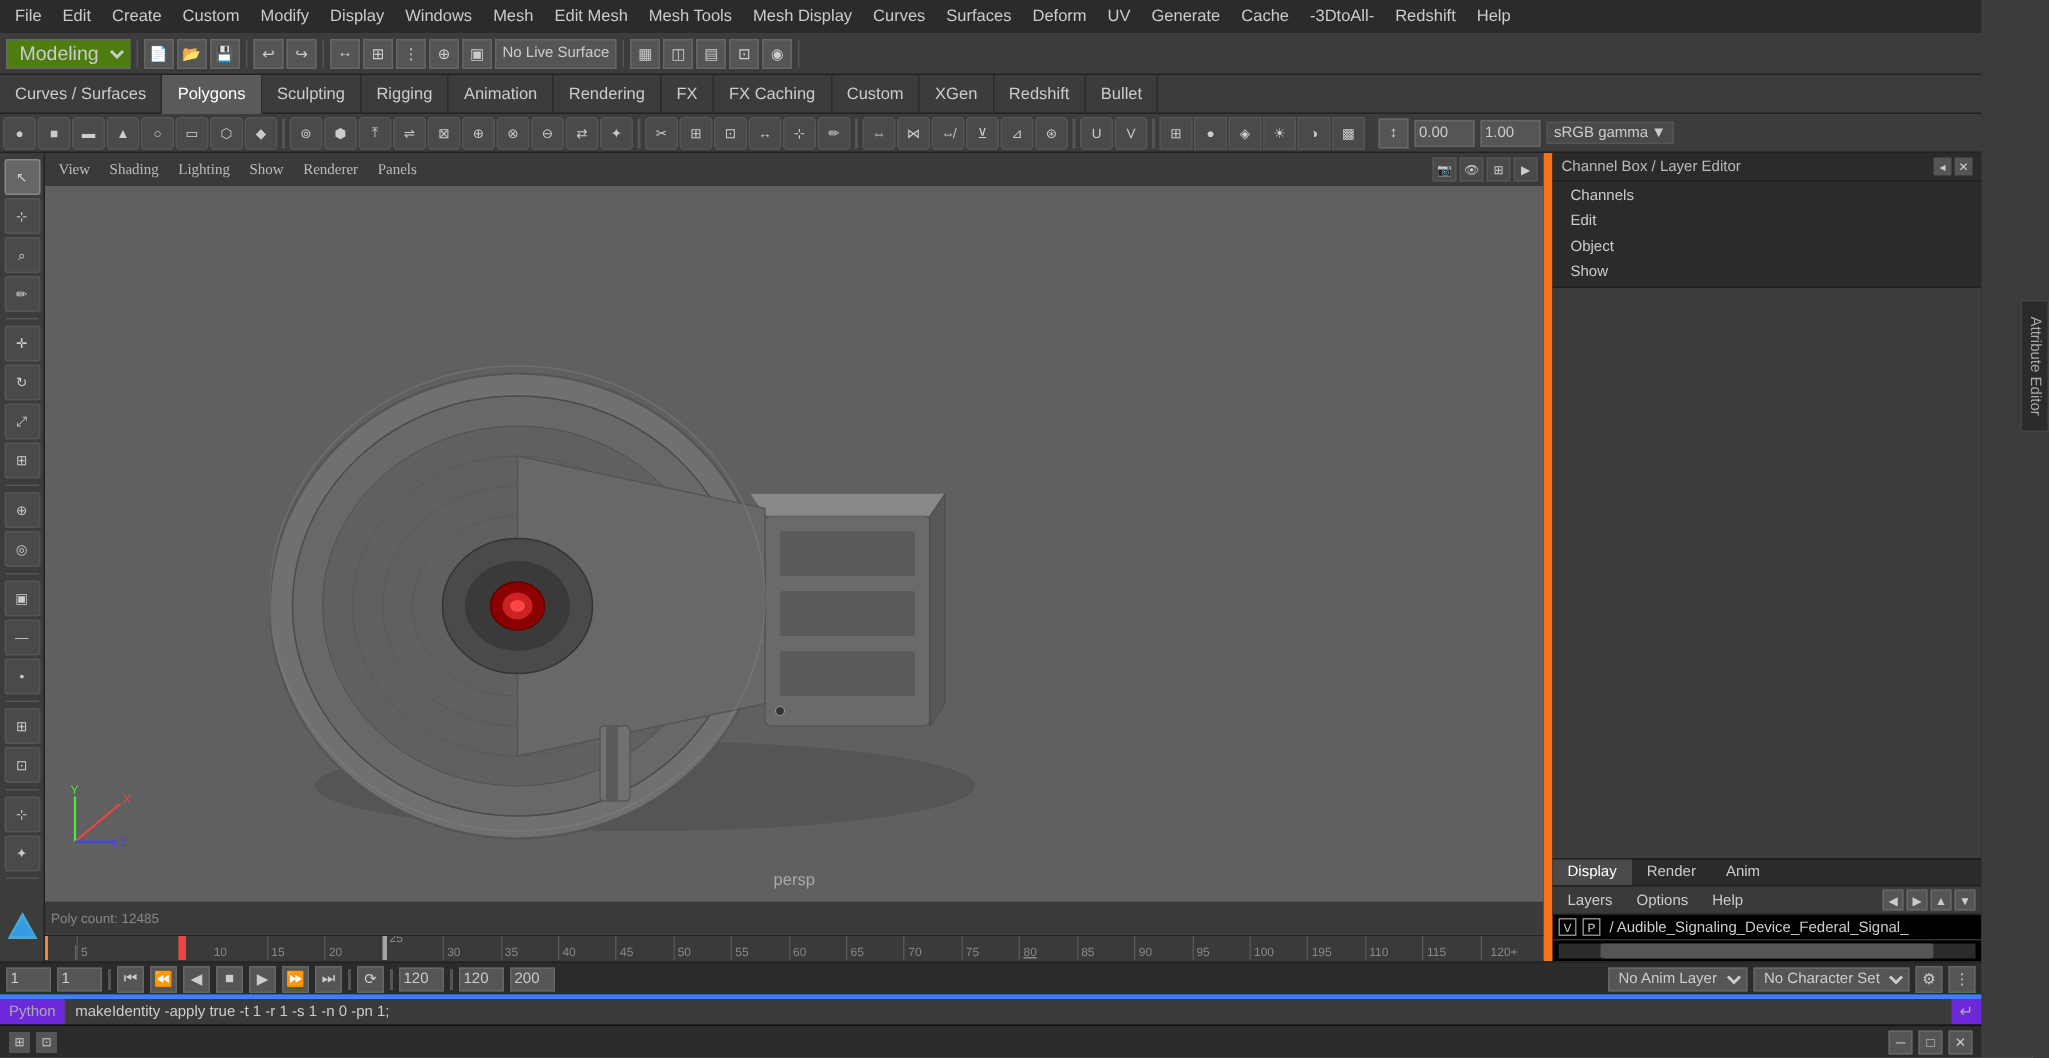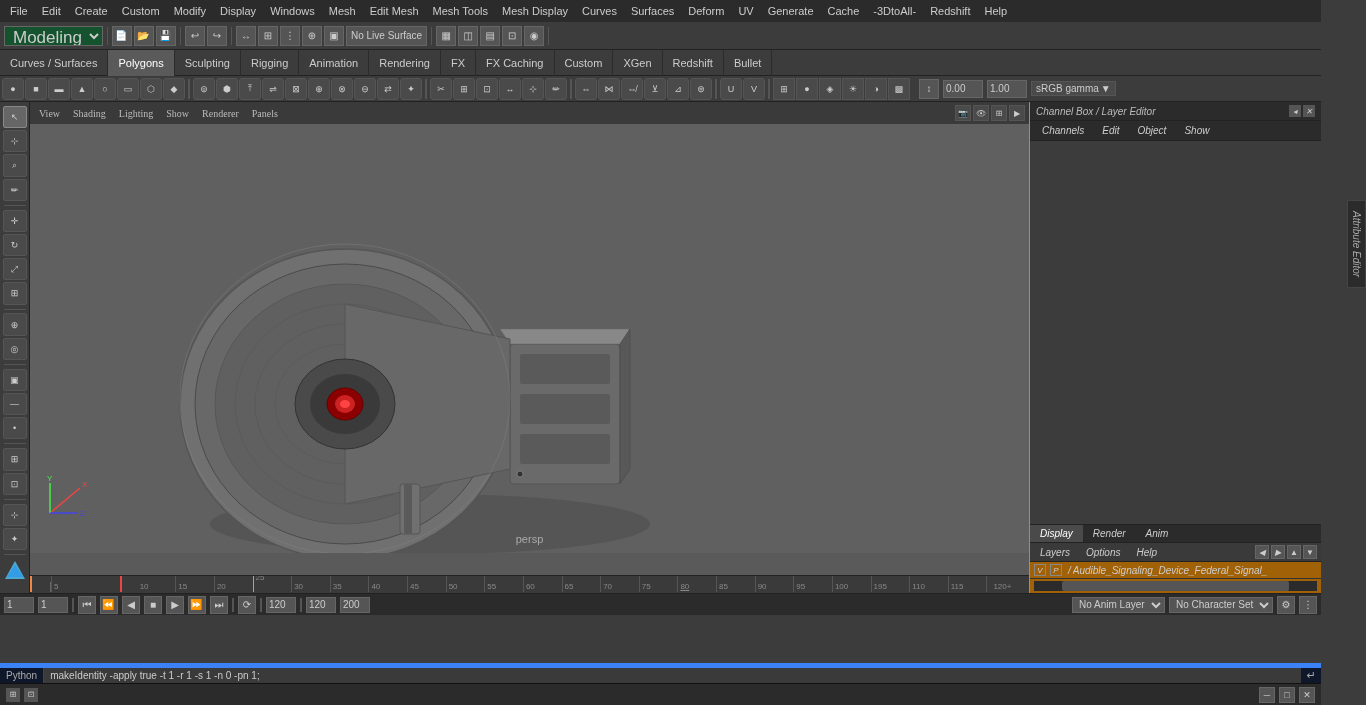--- a/index.html
+++ b/index.html
@@ -53,25 +53,25 @@
       align-items: center;
       white-space: nowrap;
     }
     .toolbar-separator {
       width: 1px;
       height: 18px;
       background: #555;
       margin: 0 2px;
     }
     .mode-select {
-      background: #14532d;
+      background: #4d7c0f;
       border: 1px solid #666;
       color: #ccc;
       height: 20px;
-      font-size: 17px;
+      font-size: 13px;
       padding: 0 4px;
     }
     .icon-btn {
       width: 20px;
       height: 20px;
       background: #555;
       border: 1px solid #666;
       color: #ccc;
       display: flex;
       align-items: center;
@@ -217,42 +217,42 @@
       display: flex;
       align-items: center;
       padding: 0 4px;
       font-size: 10px;
       color: #aaa;
     }
 
     
     #right-panel {
       width: 292px;
-      background: #a16207;
-      border-left: 1px solid #f97316;
+      background: #000000;
+      border-left: 6px solid #f97316;
       display: flex;
       flex-direction: column;
-      font-style: italic;
     }
     #channel-box-header {
       background: #2b2b2b;
       padding: 3px 6px;
       font-size: 10px;
       color: #aaa;
       display: flex;
       justify-content: space-between;
       align-items: center;
       border-bottom: 1px solid #222;
     }
     #channel-box-tabs {
       display: flex;
       gap: 2px;
       padding: 2px 4px;
       background: #2b2b2b;
       border-bottom: 1px solid #222;
+      flex-direction: column;
     }
     .cb-tab {
       padding: 2px 8px;
       color: #ccc;
       cursor: pointer;
       font-size: 10px;
     }
     #channel-box-content {
       flex: 1;
       background: #3c3c3c;
@@ -354,25 +354,24 @@
       border: 1px solid #666;
       color: #ccc;
       height: 16px;
       font-size: 10px;
       padding: 0 2px;
     }
 
     
     #command-line {
       height: 20px;
-      background: #0f172a;
-      display: flex;
-      align-items: center;
-      border-top: 5px solid #3b82f6;
-      margin-top: 48px;
+      background: #6d28d9;
+      display: flex;
+      align-items: center;
+      border-top: 3px solid #3b82f6;
     }
     .cmd-label {
       padding: 0 6px;
       color: #aaa;
       font-size: 10px;
       border-right: 1px solid #444;
       height: 100%;
       display: flex;
       align-items: center;
     }
@@ -759,32 +758,35 @@
               <line x1="10" y1="40" x2="40" y2="15" stroke="#e44" stroke-width="1.5"></line>
               <text x="42" y="14" fill="#e44" font-size="8">X</text>
               <line x1="10" y1="40" x2="10" y2="10" stroke="#4e4" stroke-width="1.5"></line>
               <text x="7" y="8" fill="#4e4" font-size="8">Y</text>
               <line x1="10" y1="40" x2="38" y2="40" stroke="#44e" stroke-width="1.5"></line>
               <text x="40" y="43" fill="#44e" font-size="8">Z</text>
             </svg>
           </div>
         </div>
 
+        <div id="viewport-bottom">
+          <span style="font-size:9px;color:#888;">Poly count: 12485</span>
+        </div>
       </div>
 
       <div id="timeline-ruler">
         <div style="display:flex;width:100%;height:18px;background:#3a3a3a;align-items:flex-end;padding-bottom:2px;overflow:hidden;">
           <div style="width:20px;border-left:2px solid #e84;height:18px;background:#3a3a3a;flex-shrink:0;"></div>
           <div style="width:1px;height:10px;background:#666;flex-shrink:0;"></div>
           <div style="flex:1;display:flex;height:18px;">
             <div style="flex:1;border-left:1px solid #555;padding-left:2px;font-size:8px;color:#888;display:flex;align-items:flex-end;padding-bottom:1px;">5</div>
-            <div style="flex:1;border-left:2px solid #ef4444;padding-left:18px;font-size:8px;color:#888;display:flex;align-items:flex-end;padding-bottom:1px;margin-left:30px;">10</div>
+            <div style="flex:1;border-left:5px solid #ef4444;padding-left:18px;font-size:8px;color:#888;display:flex;align-items:flex-end;padding-bottom:1px;margin-left:30px;">10</div>
             <div style="flex:1;border-left:1px solid #555;padding-left:2px;font-size:8px;color:#888;display:flex;align-items:flex-end;padding-bottom:1px;">15</div>
             <div style="flex:1;border-left:1px solid #555;padding-left:2px;font-size:8px;color:#888;display:flex;align-items:flex-end;padding-bottom:1px;">20</div>
-            <div style="flex:1;border-left:1px solid #a3a3a3;padding-left:2px;font-size:8px;color:#888;display:flex;align-items:flex-end;padding-bottom:10px;text-align:right;">25</div>
+            <div style="flex:1;border-left:3px solid #a3a3a3;padding-left:2px;font-size:8px;color:#888;display:flex;align-items:flex-end;padding-bottom:10px;text-align:right;">25</div>
             <div style="flex:1;border-left:1px solid #555;padding-left:2px;font-size:8px;color:#888;display:flex;align-items:flex-end;padding-bottom:1px;">30</div>
             <div style="flex:1;border-left:1px solid #555;padding-left:2px;font-size:8px;color:#888;display:flex;align-items:flex-end;padding-bottom:1px;">35</div>
             <div style="flex:1;border-left:1px solid #555;padding-left:2px;font-size:8px;color:#888;display:flex;align-items:flex-end;padding-bottom:1px;">40</div>
             <div style="flex:1;border-left:1px solid #555;padding-left:2px;font-size:8px;color:#888;display:flex;align-items:flex-end;padding-bottom:1px;">45</div>
             <div style="flex:1;border-left:1px solid #555;padding-left:2px;font-size:8px;color:#888;display:flex;align-items:flex-end;padding-bottom:1px;">50</div>
             <div style="flex:1;border-left:1px solid #555;padding-left:2px;font-size:8px;color:#888;display:flex;align-items:flex-end;padding-bottom:1px;">55</div>
             <div style="flex:1;border-left:1px solid #555;padding-left:2px;font-size:8px;color:#888;display:flex;align-items:flex-end;padding-bottom:1px;">60</div>
             <div style="flex:1;border-left:1px solid #555;padding-left:2px;font-size:8px;color:#888;display:flex;align-items:flex-end;padding-bottom:1px;">65</div>
             <div style="flex:1;border-left:1px solid #555;padding-left:2px;font-size:8px;color:#888;display:flex;align-items:flex-end;padding-bottom:1px;">70</div>
             <div style="flex:1;border-left:1px solid #555;padding-left:2px;font-size:8px;color:#888;display:flex;align-items:flex-end;padding-bottom:1px;">75</div>

